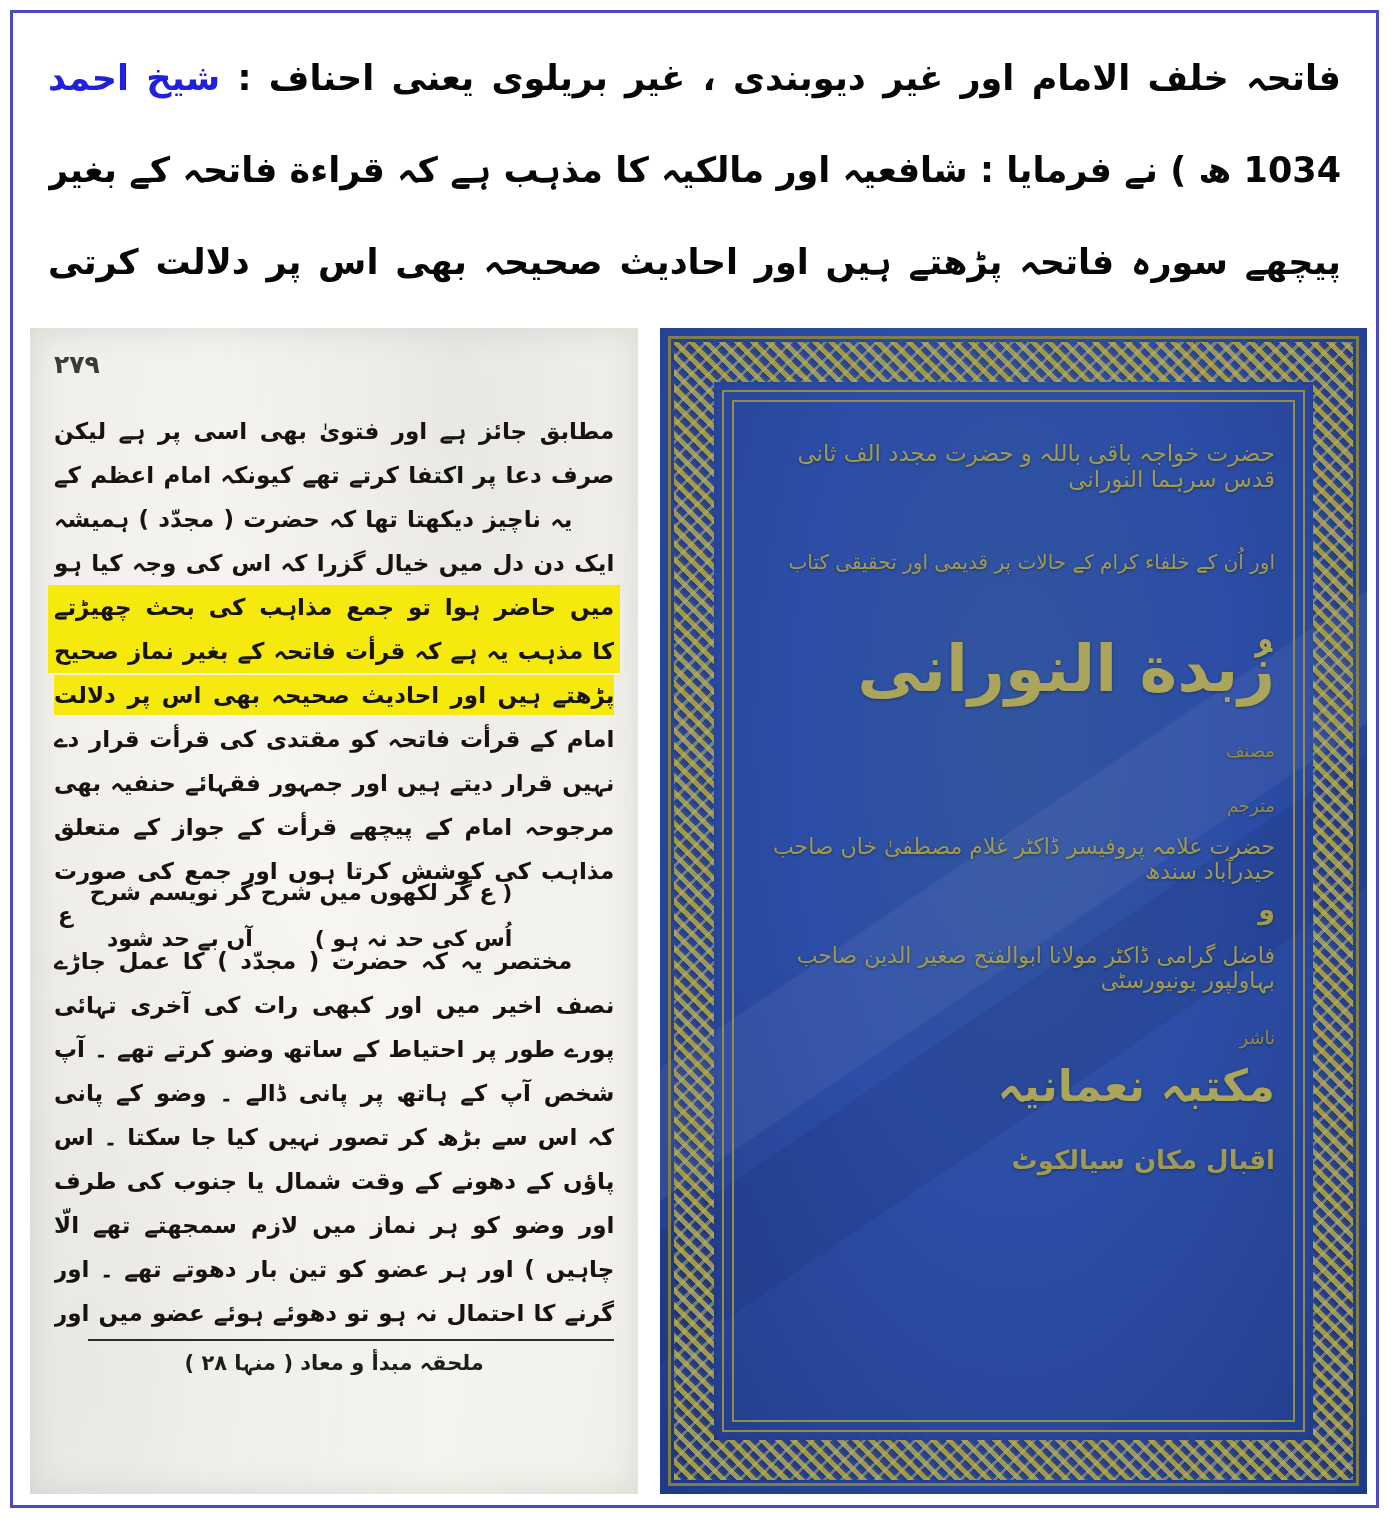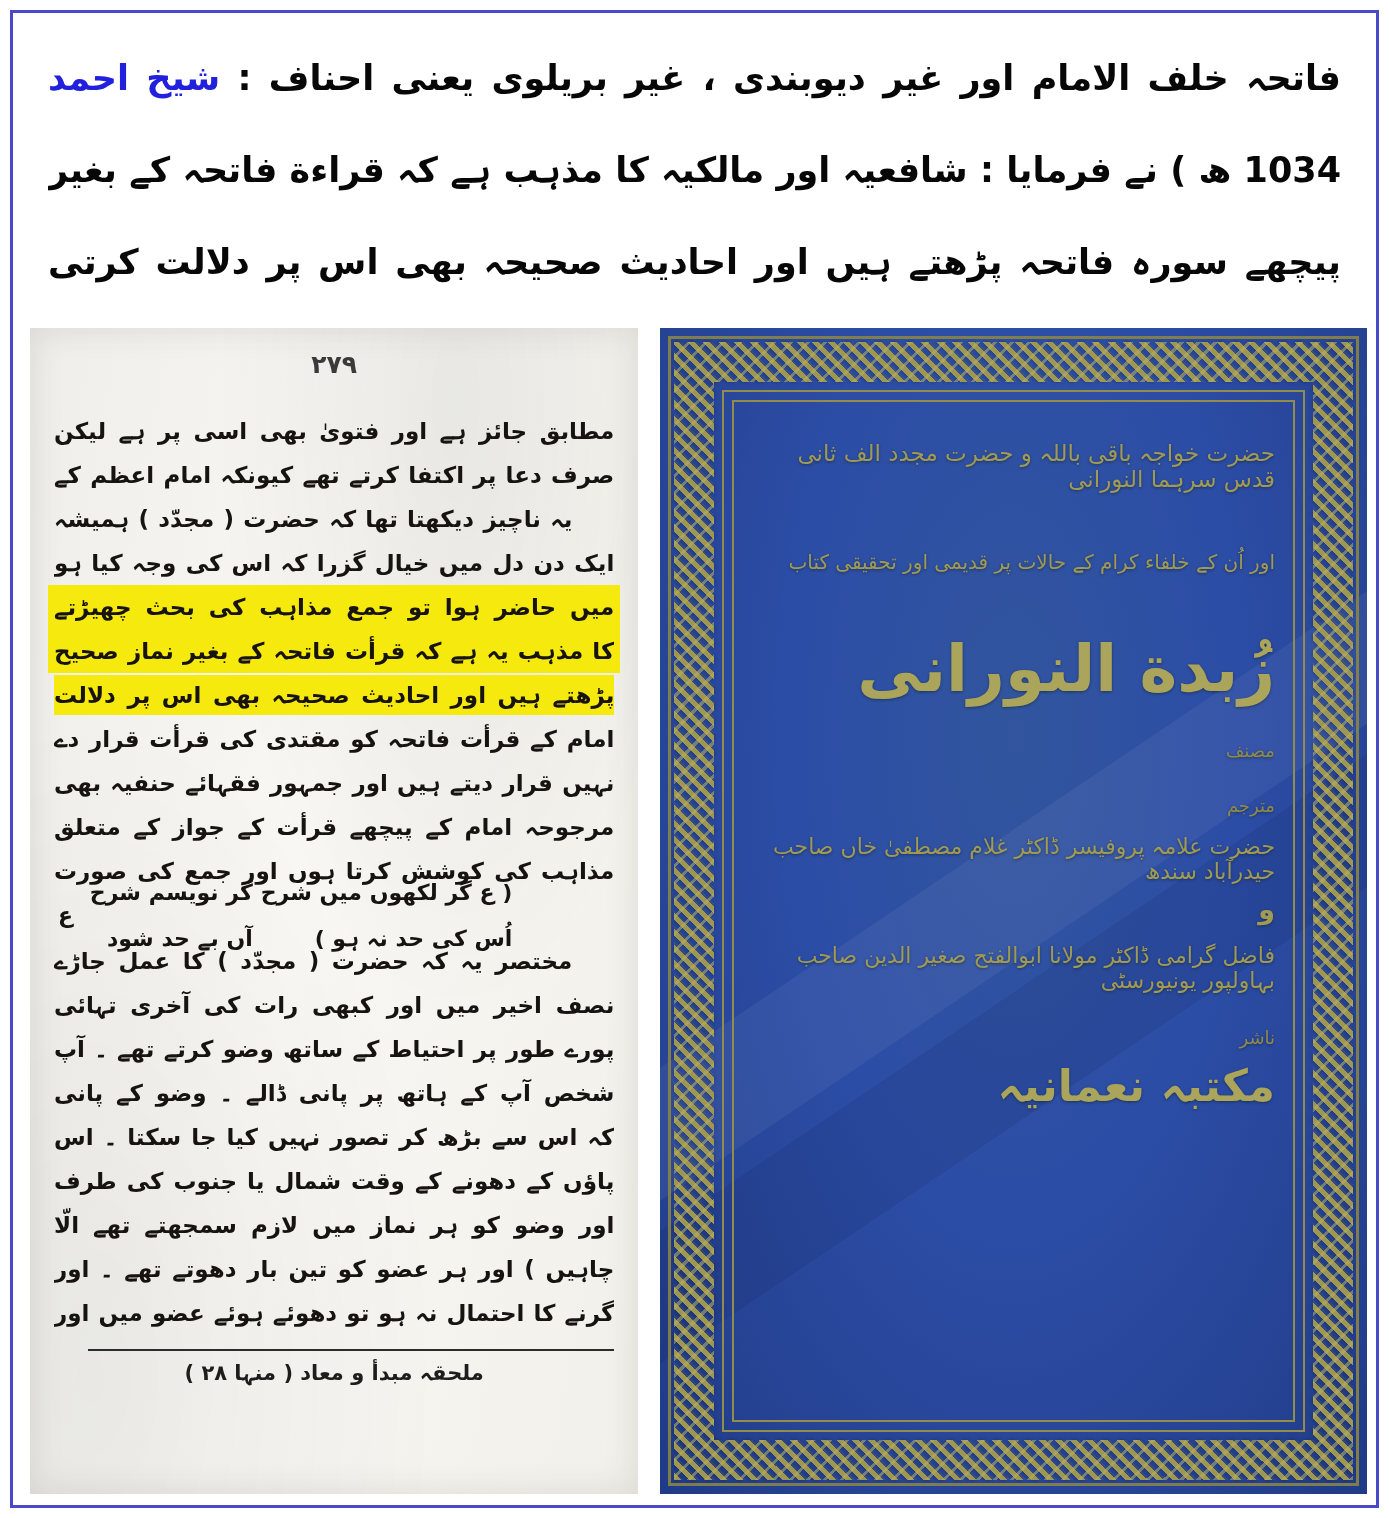--- a/index.html
+++ b/index.html
@@ -23,35 +23,35 @@
   
   .scan{
     width:45.5%;position:relative;box-sizing:border-box;
     padding:16px 24px 12px 24px;
     background:
       radial-gradient(ellipse at 70% 6%, rgba(0,0,0,0.06), rgba(0,0,0,0) 40%),
       radial-gradient(ellipse at 10% 90%, rgba(0,0,0,0.05), rgba(0,0,0,0) 45%),
       linear-gradient(100deg,#efeeea,#f8f7f3 45%,#f1f0ea);
     box-shadow:inset 0 0 34px rgba(60,55,45,0.13);
   }
-  .pageno{margin:6px 0 30px 0;text-align:center;font-size:25px;font-weight:bold;color:#3a3a3a;letter-spacing:2px;}
+  .pageno{margin:6px 0 30px 0;text-align:left;font-size:25px;font-weight:bold;color:#3a3a3a;letter-spacing:2px;}
   .ln{
     height:44px;line-height:44px;font-size:23px;font-weight:bold;color:#171310;
     direction:rtl;text-align:justify;text-align-last:justify;overflow:hidden;
   }
   .ln.short{text-align-last:right;}
   .ln.indent{padding-right:42px;}
   .ln.full-hl{background:#f6e90d;box-shadow:-6px 0 0 #f6e90d,6px 0 0 #f6e90d;}
   .hl{background:#f6e90d;padding:7px 0;}
   .verse{
     display:flex;direction:rtl;height:46px;line-height:46px;font-size:22px;font-weight:bold;
     color:#171310;justify-content:space-between;align-items:center;padding:0 14px 0 4px;
   }
   .verse .v-urdu{margin-right:88px;}
-  .footnote{margin-top:14px;direction:rtl;}
+  .footnote{margin-top:4px;direction:rtl;}
   .fn-rule{border-top:2px solid #2c2c2c;width:94%;}
   .fn-text{padding-top:10px;font-size:21px;font-weight:bold;color:#1d1d1d;text-align:center;}
 
   
   .cover{
     flex:1;position:relative;overflow:hidden;
     background:
       radial-gradient(ellipse at 50% 35%, #32559e 0%, #2c4da6 45%, #264394 78%, #1f3a86 100%);
   }
   .orn-line-outer{position:absolute;inset:8px;border:3px solid #8a8446;opacity:.9;}
@@ -148,17 +148,18 @@
         <div class="c-line1">حضرت خواجہ باقی باللہ و حضرت مجدد الف ثانی قدس سرہما النورانی</div>
         <div class="c-line2">اور اُن کے خلفاء کرام کے حالات پر قدیمی اور تحقیقی کتاب</div>
         <div class="c-title">زُبدة النورانی</div>
         <div class="c-label">مصنف</div>
         <div class="c-label">مترجم</div>
         <div class="c-tr">حضرت علامہ پروفیسر ڈاکٹر غلام مصطفیٰ خاں صاحب حیدرآباد سندھ</div>
         <div class="c-waw">و</div>
         <div class="c-tr">فاضل گرامی ڈاکٹر مولانا ابوالفتح صغیر الدین صاحب بہاولپور یونیورسٹی</div>
         <div class="c-label">ناشر</div>
         <div class="c-pub">مکتبہ نعمانیہ</div>
+        <div class="c-addr">اقبال مکان سیالکوٹ</div>
       </div>
     </div>
 
   </div>
 </div>
 
 </body></html>

